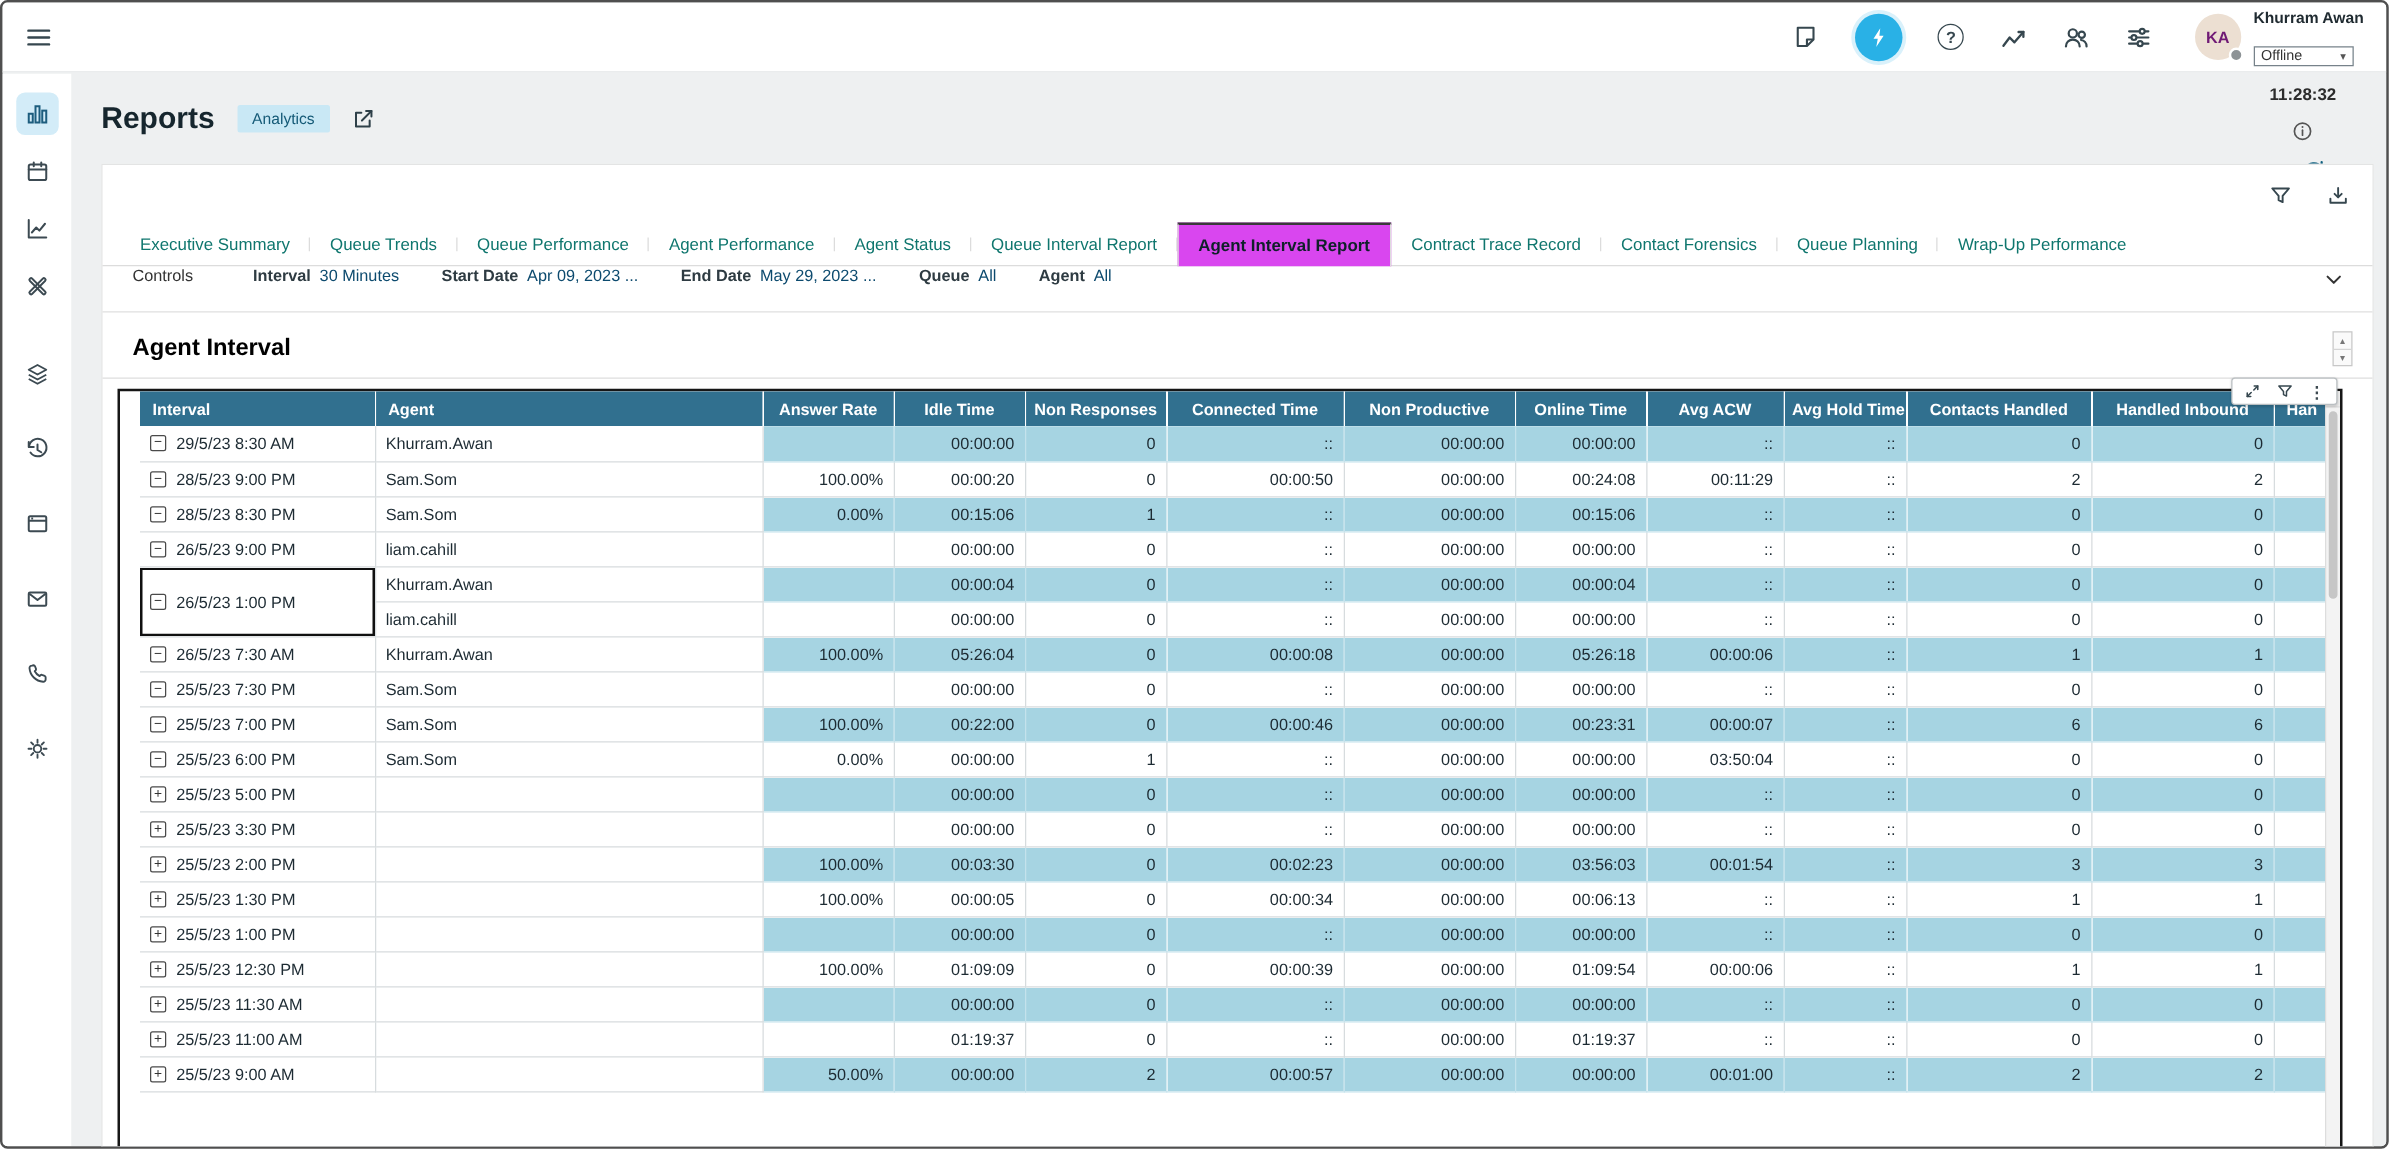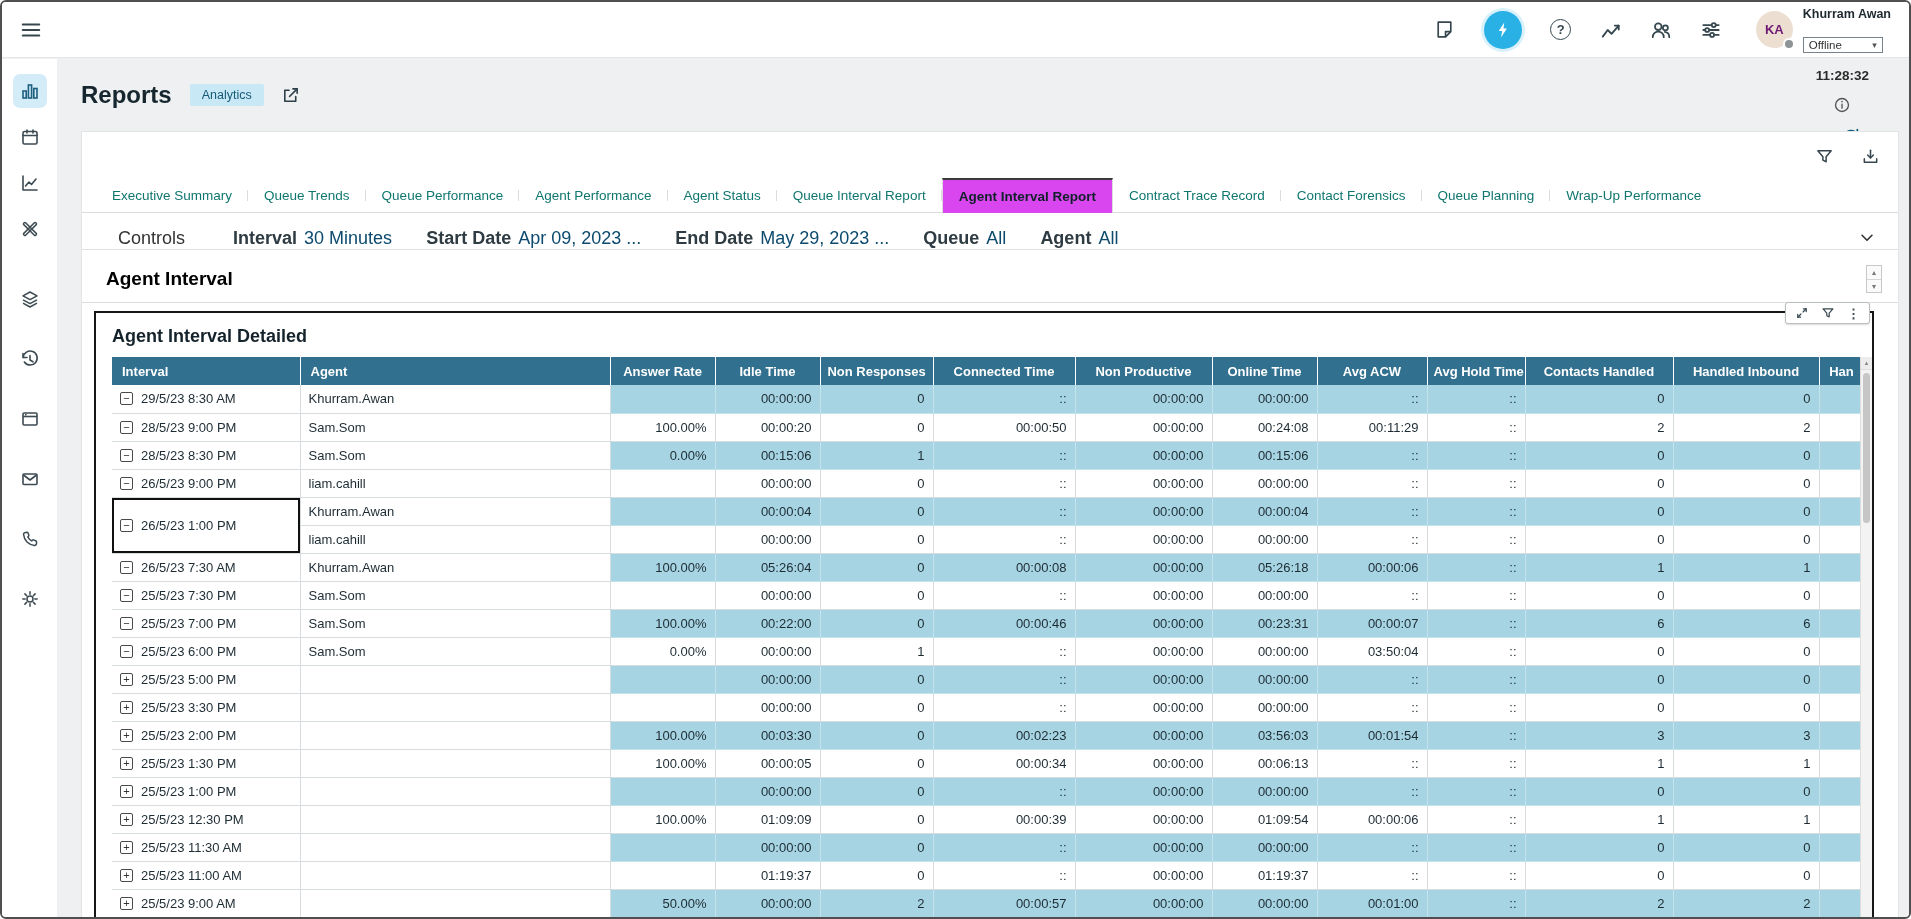--- a/index.html
+++ b/index.html
@@ -46,21 +46,21 @@
   .card-tools{position:absolute;top:14px;right:18px;display:flex;gap:26px;color:#2e4049;z-index:5;}
   .card-tools .tb-icon{width:20px;height:20px;}
 
   .tabs-row{display:flex;align-items:flex-end;margin-top:44px;padding-left:14px;border-bottom:1px solid #dcdcdc;height:37px;}
   .tab{font-size:13.5px;color:#0f766e;padding:9px 16px;border-top:2px solid transparent;position:relative;cursor:pointer;white-space:nowrap;}
   .tab::after{content:"";position:absolute;right:0;top:11px;bottom:11px;width:1px;background:#dcdcdc;}
   .tab:last-child::after{display:none;}
   .tab.selected{color:#0f2029;font-weight:bold;border-top:2px solid #3a3a3a;border-left:1px solid #dcdcdc;border-right:1px solid #dcdcdc;background:#d946ef;margin-bottom:-1px;}
   .tab.selected::after{display:none;}
 
-  .controls-row{display:flex;align-items:flex-end;height:37px;padding:0 20px 0 36px;border-bottom:1px solid #e0e0e0;font-size:18px;}
+  .controls-row{display:flex;align-items:flex-start;height:37px;padding:0 20px 0 24px;border-bottom:1px solid #e0e0e0;font-size:13px;}
   .controls-label{color:#333;margin-right:48px;}
   .control-field{display:flex;gap:7px;margin-right:34px;align-items:center;cursor:pointer;}
   .cf-label{font-weight:bold;color:#2e3b42;}
   .cf-value{color:#0c4a6e;}
   .controls-chevron{margin-left:auto;color:#333;cursor:pointer;}
 
   .section-row{display:flex;align-items:center;padding:15px 16px 9px 24px;border-bottom:1px solid #dedede;}
   .section-title{font-size:19px;font-weight:bold;color:#000000;}
   .mini-scroll{margin-left:auto;display:flex;flex-direction:column;border:1px solid #c8c8c8;background:#fafafa;cursor:pointer;}
   .mini-btn{width:14px;height:13px;font-size:8px;color:#777;display:flex;align-items:center;justify-content:center;}
@@ -335,21 +335,20 @@
               </svg>
           </span>
           <span class="tb-icon">
             <svg width="14" height="14" viewBox="0 0 20 20" fill="none" stroke="currentColor" stroke-width="1.7" stroke-linejoin="round">
                 <path d="M3 4h14l-5.3 6.2v5.3l-3.4-1.7v-3.6z"></path>
               </svg>
           </span>
           <span class="kebab">⋮</span>
         </div>
 
-        <div class="viz-title">Agent Interval Detailed</div>
 
         <div class="table-wrap">
           <table>
               <colgroup>
                 <col style="width: 188px;">
                 <col style="width: 310px;">
                 <col style="width: 105px;">
                 <col style="width: 105px;">
                 <col style="width: 113px;">
                 <col style="width: 142px;">

